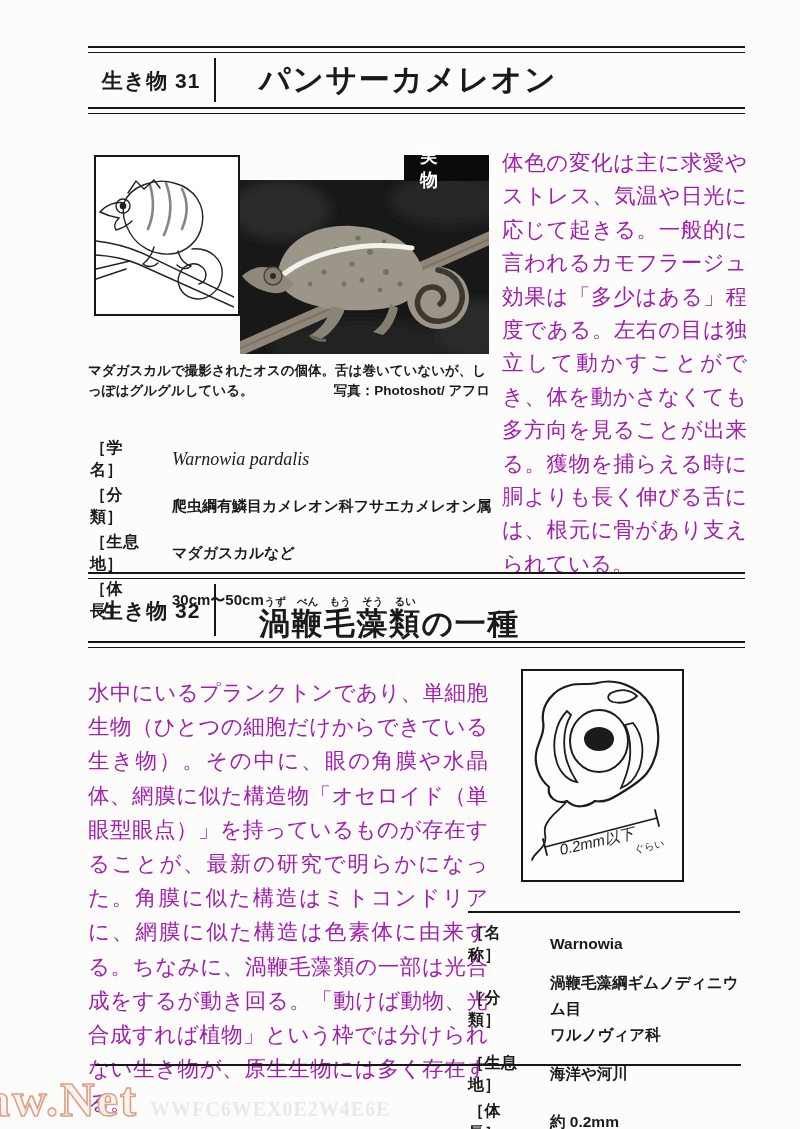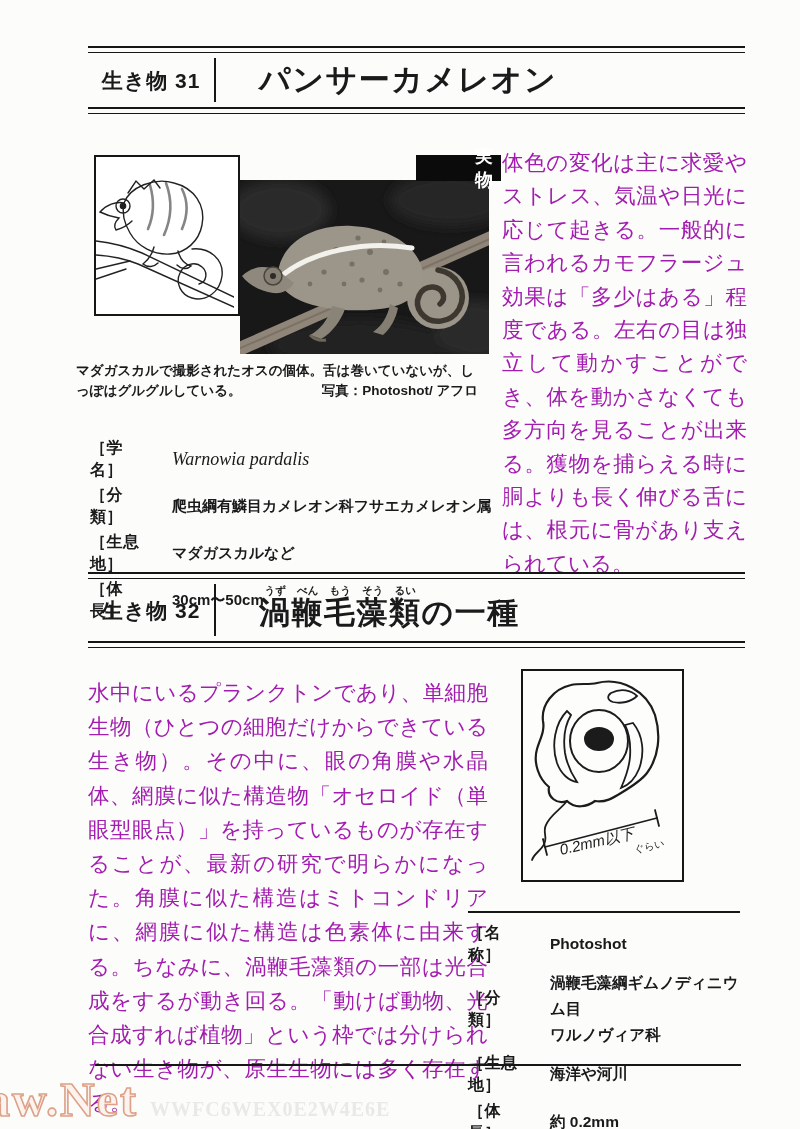--- a/index.html
+++ b/index.html
@@ -17,41 +17,41 @@
     width:126px; display:flex; align-items:center; justify-content:center;
     font-weight:bold; font-size:21px; letter-spacing:1px; padding-top:2px;
   }
   .band-div{width:2px; background:#161616; margin:5px 0;}
   .band-title{
     display:flex; align-items:center; padding-left:15px;
     font-weight:bold; font-size:31px; letter-spacing:1.5px;margin-left:28px;
   }
   .band31 .band-row{height:54px;}
   .band32 .band-row{height:62px;}
-  .band32 .band-title{align-items:flex-end; padding-bottom:11px;}
+  .band32 .band-title{align-items:flex-end; padding-bottom:0;}
   .ruby-word{display:flex; align-items:flex-end;}
   .rb{display:inline-flex; flex-direction:column; align-items:center;}
   .rt{font-size:10.5px; font-weight:bold; line-height:11px; letter-spacing:0;}
   .rbase{font-size:31px; font-weight:bold; line-height:34px;}
   .title-suffix{font-size:31px; font-weight:bold; line-height:34px;text-align:right;}
 
   
   .illus-box{
     position:absolute; left:94px; top:155px; width:142px; height:157px;
     background:#ffffff; border:2px solid #161616; z-index:2;
   }
   .photo{position:absolute; left:240px; top:180px; width:249px; height:174px; z-index:1;}
   .photo-tag{
-    position:absolute; left:416px; top:155px; width:85px; height:26px; z-index:3;
+    position:absolute; left:404px; top:155px; width:85px; height:26px; z-index:3;
     background:#0b0b0b; color:#ffffff; font-weight:bold; font-size:18px;
     display:flex; align-items:center; justify-content:center; letter-spacing:8px;
-    padding-left:8px; box-sizing:border-box;text-align:right;
+    padding-left:16px; box-sizing:border-box;
   }
   .caption{
-    position:absolute; left:76px; top:361px; width:402px;
+    position:absolute; left:88px; top:361px; width:402px;
     font-size:13.5px; line-height:20px; font-weight:600;
   }
   .credit{position:absolute; right:0; top:20px; font-weight:600;}
 
   
   .fields{position:absolute; display:flex; flex-direction:column;}
   .f31{left:90px; top:437px; width:402px; gap:3px;}
   .f32{left:468px; top:922px; width:278px; gap:4px;}
   .frow{display:flex; align-items:center; line-height:22px;}
   .flabel{font-weight:bold; font-size:16px; flex:0 0 82px; letter-spacing:0.5px;}
@@ -284,21 +284,21 @@
       <text x="38" y="184" font-size="15" font-style="italic" fill="#1c1c1c" transform="rotate(-13 38 184)">0.2mm以下</text>
       <text x="112" y="182" font-size="10" fill="#1c1c1c" transform="rotate(-13 112 182)">ぐらい</text>
     </svg>
   </div>
 
   <div class="rule32"></div>
   <div class="fields f32">
 
       <div class="frow">
         <span class="flabel">［名　称］</span>
-        <span class="fvalue">Photoshot</span>
+        <span class="fvalue">Warnowia</span>
       </div>
 
       <div class="frow">
         <span class="flabel">［分　類］</span>
         <span class="fvalue">渦鞭毛藻綱ギムノディニウム目
 ワルノヴィア科</span>
       </div>
 
       <div class="frow">
         <span class="flabel">［生息地］</span>

